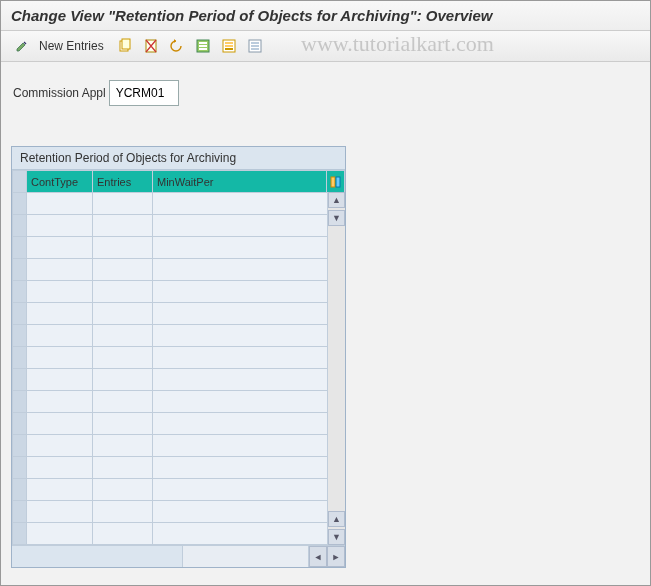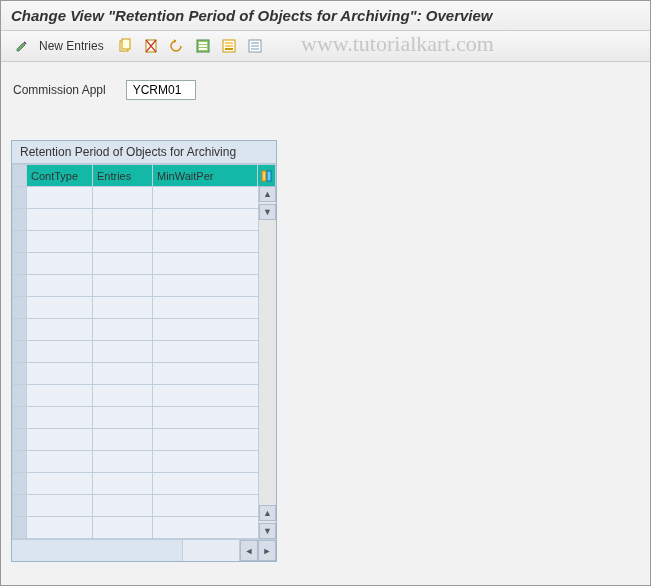--- a/index.html
+++ b/index.html
@@ -58,34 +58,34 @@
       color: rgba(180,180,180,0.7);
       pointer-events: none;
       font-family: "Times New Roman", serif;
     }
     .form-area {
       padding: 18px 12px 10px 12px;
     }
     .form-row {
       display: flex;
       align-items: center;
-      gap: 20px;
+      gap: 3px;
     }
     .form-label { color: #333; }
     .form-input {
       border: 1px solid #9aa;
       background: #fff;
       padding: 2px 6px;
       font-size: 12px;
       width: 70px;
-      height: 20px;
+      height: 26px;
     }
     .table-panel {
       margin: 30px 0 0 10px;
-      width: 266px;
+      width: 335px;
       border: 1px solid #9fb3c9;
       background: #dbe5ef;
     }
     .table-title {
       padding: 4px 8px;
       font-size: 12px;
       color: #333;
       background: #dbe5ef;
       border-bottom: 1px solid #b8c8d8;
     }

